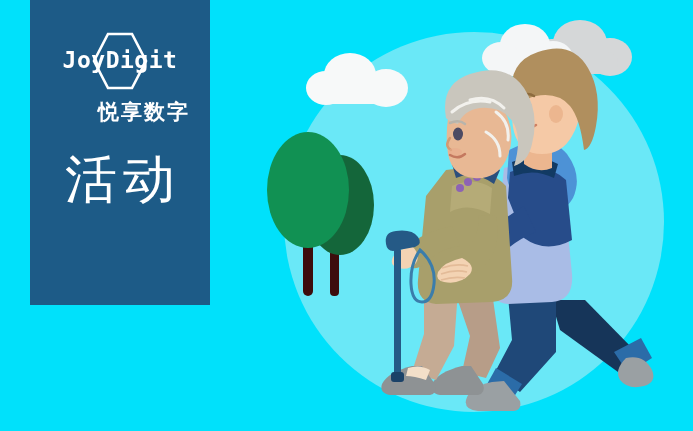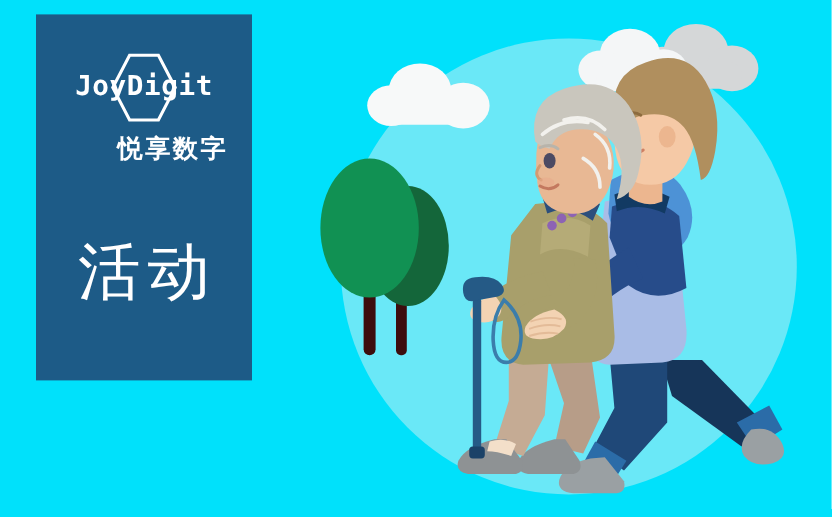--- a/index.html
+++ b/index.html
@@ -23,21 +23,21 @@
     left: 0;
     top: 0;
     width: 693px;
     height: 431px;
     display: block;
   }
   
   #banner {
     position: absolute;
     left: 30px;
-    top: 12px;
+    top: 0px;
     width: 180px;
     height: 305px;
     background: #1d5b87;
     z-index: 30;
     display: flex;
     flex-direction: column;
     align-items: center;
   }
   #logo-wrap {
     position: relative;
@@ -84,21 +84,21 @@
   }
   .title-line {
     color: #ffffff;
     font-family: "DejaVu Sans", "Liberation Sans", sans-serif;
     font-size: 52px;
     line-height: 62px;
     letter-spacing: 6px;
     text-indent: 6px;
     white-space: nowrap;
   }
-  .title-line.light { font-weight: 400; margin-top: 36px; }
+  .title-line.light { font-weight: 400; }
   .title-line.bold  { font-weight: 700; }
 </style>
 </head>
 <body>
 
 <div id="poster">
 
   <svg class="scene" viewBox="0 0 693 431">
 
     <rect x="0" y="0" width="693" height="431" fill="#00e1fb"></rect>

